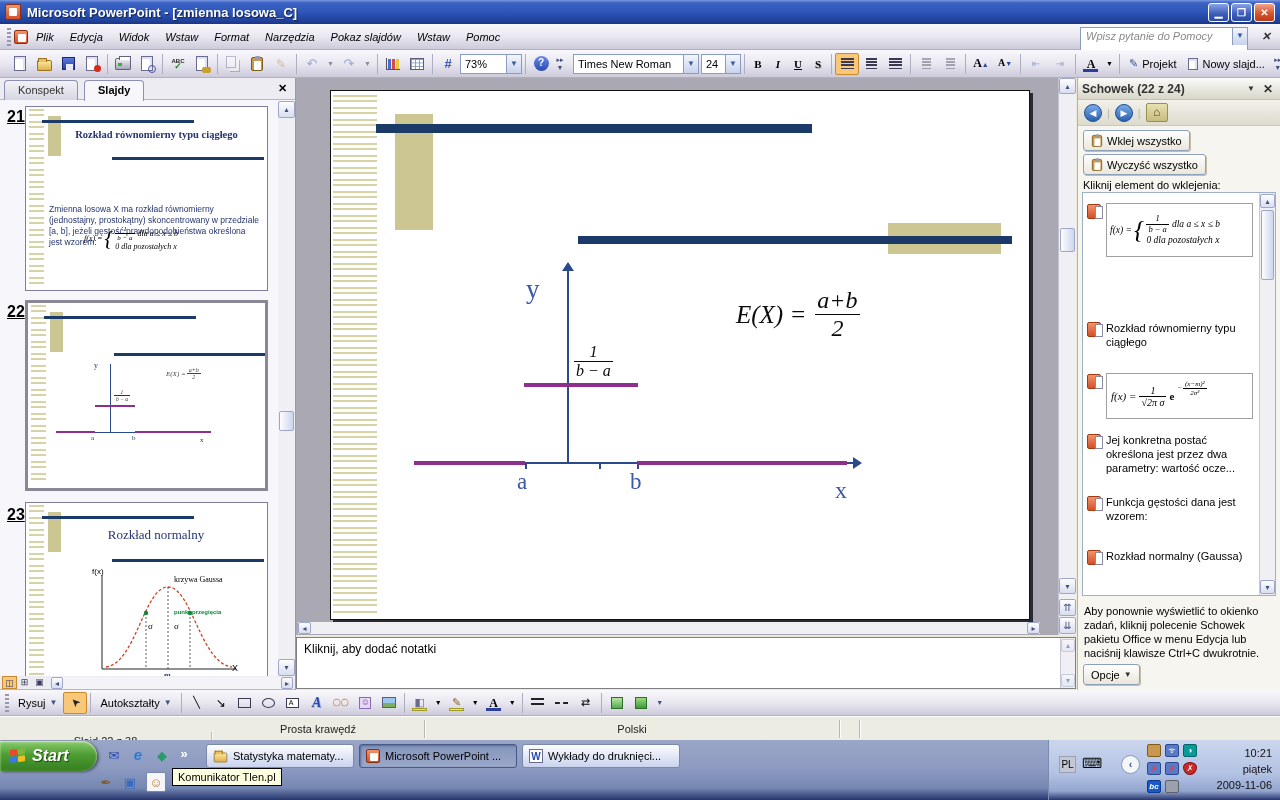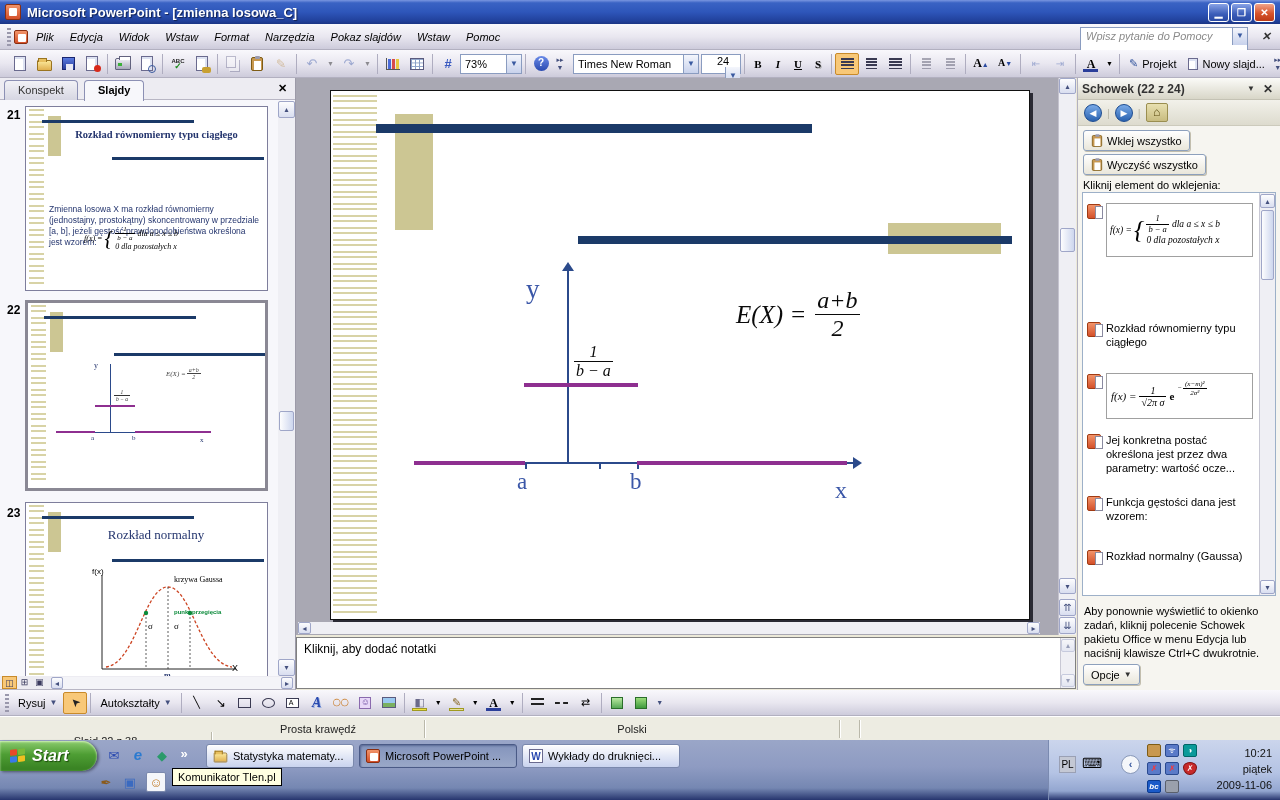--- a/index.html
+++ b/index.html
@@ -100,21 +100,21 @@
   .tabrow { position:absolute; left:0; top:0; width:296px; height:22px; background:#EDECF2; border-bottom:1px solid #B8B6C4; }
   .tab { position:absolute; top:2px; height:20px; line-height:19px; padding:0 13px;
     border:1px solid #8C90B4; border-bottom:none; border-radius:4px 4px 0 0; }
   .tab.inactive { background:linear-gradient(#F2F2F6,#D6D6E2); color:#333; }
   .tab.active { background:#F7F7FB; font-weight:bold; height:21px; }
   .paneclose { position:absolute; right:6px; top:4px; width:15px; height:14px; text-align:center;
     line-height:13px; font-weight:bold; }
   .thumb { position:absolute; left:25px; width:243px; height:185px; background:#fff;
     border:1px solid #7E7E9C; overflow:hidden; }
   .thumb.sel { border:3px solid #8A8894; }
-  .snum { position:absolute; left:7px; font-weight:bold; font-size:12px; }
+  .snum { position:absolute; left:7px; font-weight:bold; font-size:16px;text-decoration:underline; }
   .stripes { position:absolute; left:3px; top:2px; width:15px; height:96%;
     background:repeating-linear-gradient(180deg,#D8D3A6 0 2px,#fff 2px 5px,#D8D3A6 5px 7px,#fff 7px 12px); }
   .navy { background:#1B3A68; position:absolute; }
   .tan { background:#CCC693; position:absolute; }
   .serif { font-family:"Liberation Serif","DejaVu Serif",serif; }
   .tnavy { color:#24356E; }
   .frac { display:inline-block; text-align:center; vertical-align:middle; }
   .frac .num { display:block; border-bottom:1px solid currentColor; padding:0 2px; }
   .frac .den { display:block; padding:0 2px; }
 
@@ -313,21 +313,21 @@
       </span>
     <span class="tbtn" style="width:14px;">
         <span style="font-size:7px;color:#44507E;">▸▸<br>▼</span>
       </span>
 
     <span class="grip"></span>
     <span class="combo" style="width:126px;">
       <span>Times New Roman</span>
       <span class="dd">▼</span>
     </span>
-    <span class="combo" style="width:40px;margin-left:2px;flex-direction:column;">
+    <span class="combo" style="width:40px;margin-left:2px;">
       <span>24</span>
       <span class="dd">▼</span>
     </span>
     <span class="tsep"></span>
     <span class="tbtn bold serif" style="width:20px;">B</span>
     <span class="tbtn bold ital serif" style="width:20px;">I</span>
     <span class="tbtn bold und serif" style="width:20px;">U</span>
     <span class="tbtn bold serif" style="width:20px;text-shadow:1px 1px 0 #AAA;">S</span>
     <span class="tsep"></span>
     <span class="tbtn" style="background:#F8C878;border-color:#C88A2A;">

